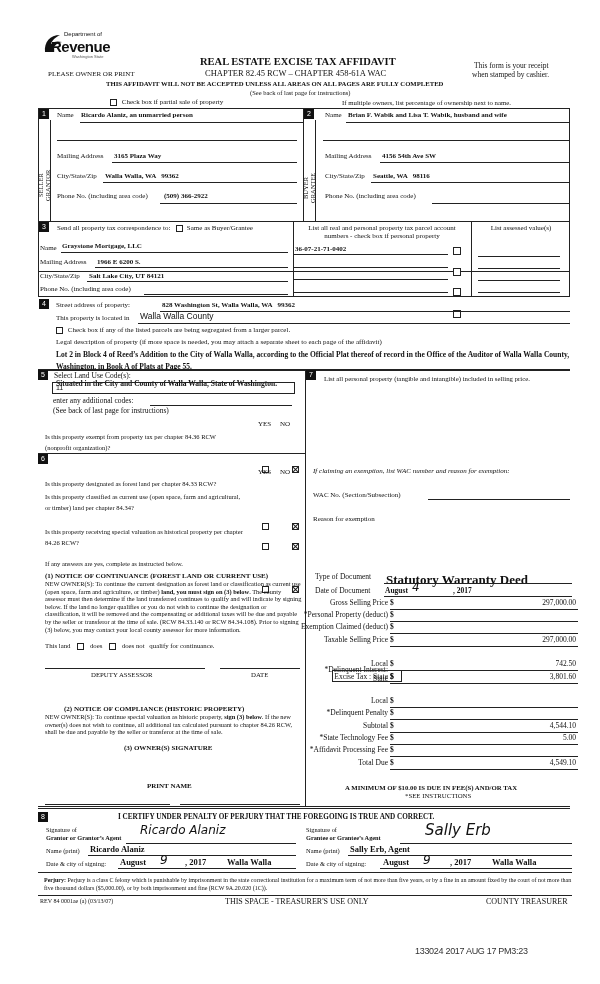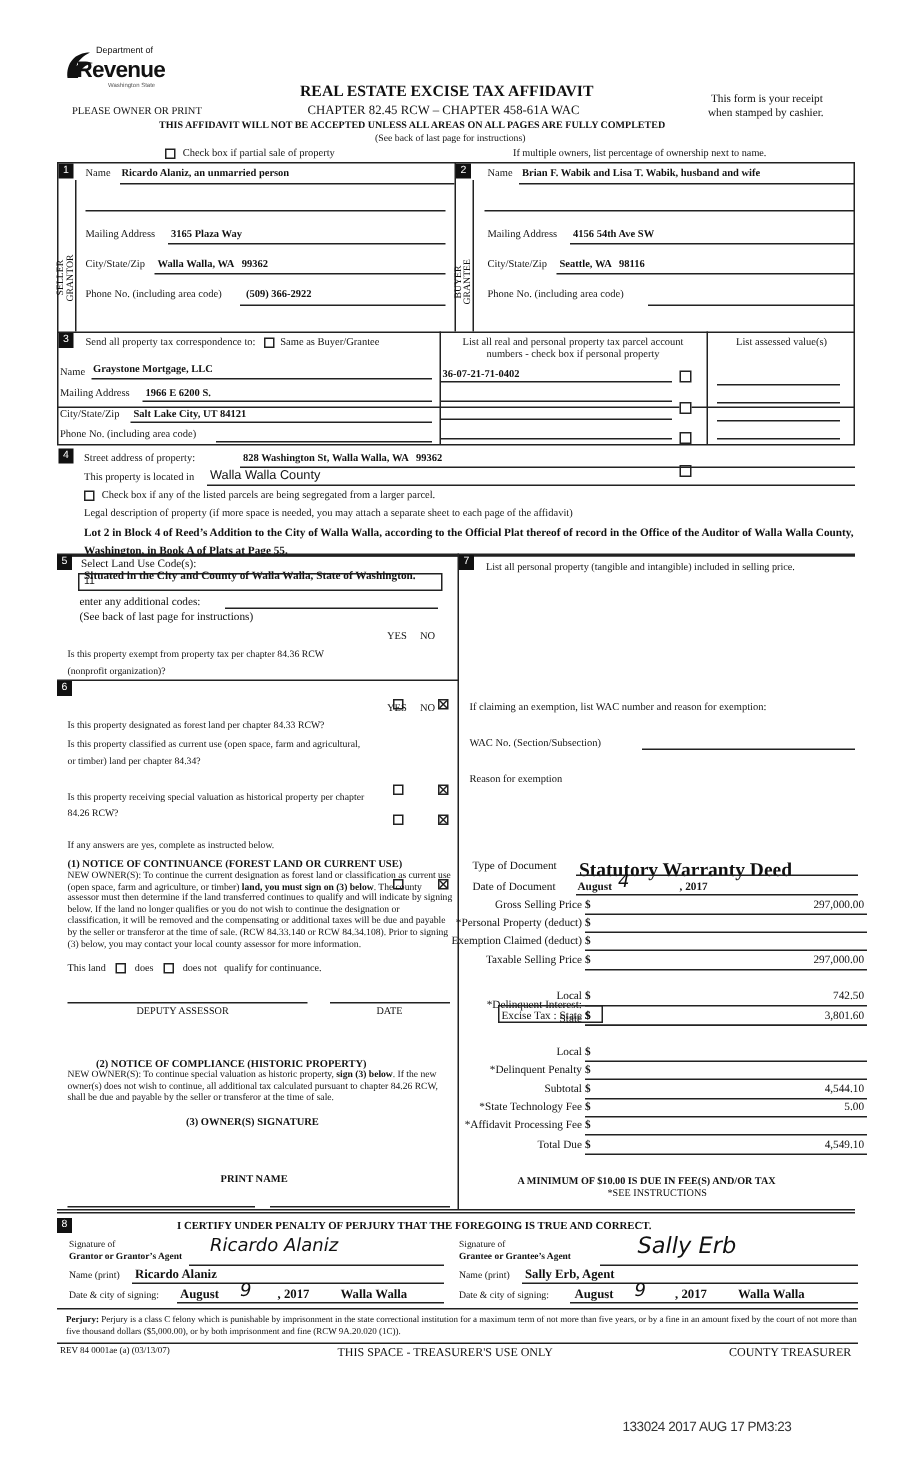--- a/index.html
+++ b/index.html
@@ -244,21 +244,21 @@
   <span>NEW OWNER(S): To continue special valuation as historic property, </span><b>sign (3) below</b><span>. If the new owner(s) does not wish to continue, all additional tax calculated pursuant to chapter 84.26 RCW, shall be due and payable by the seller or transferor at the time of sale.</span>
 </div>
 <div class="abs b" style="left:124px;top:744px;font-size:7px;">(3) OWNER(S) SIGNATURE</div>
 <div class="abs b" style="left:147px;top:782px;font-size:7px;">PRINT NAME</div>
 <div class="line" style="left:45px;top:804px;width:125px;"></div>
 <div class="line" style="left:180px;top:804px;width:120px;"></div>
 
 
 <div class="num" style="left:306px;top:370px;">7</div>
 <div class="abs" style="left:324px;top:373px;width:250px;font-size:6.8px;line-height:12px;">List all personal property (tangible and intangible) included in selling price.</div>
-<div class="abs" style="left:313px;top:467px;font-size:7px;">If claiming an exemption, list WAC number and reason for exemption:</div>
+<div class="abs" style="left:313px;top:467px;font-size:7px;font-style:italic;">If claiming an exemption, list WAC number and reason for exemption:</div>
 <div class="abs" style="left:313px;top:491px;font-size:7px;">WAC No. (Section/Subsection)</div>
 <div class="abs" style="left:428px;top:490px;width:142px;height:10px;border-bottom:1px solid #222;"></div>
 <div class="abs" style="left:313px;top:515px;font-size:7px;">Reason for exemption</div>
 <div class="abs" style="left:313px;top:526px;width:257px;height:40px;"></div>
 
 <div class="abs" style="left:315px;top:573px;font-size:7.5px;">Type of Document</div>
 <div class="abs b" style="left:386px;top:573px;font-size:13px;">Statutory Warranty Deed</div>
 <div class="line" style="left:384px;top:583px;width:188px;"></div>
 <div class="abs" style="left:315px;top:587px;font-size:7.5px;">Date of Document</div>
 <div class="abs b" style="left:385px;top:587px;font-size:7.5px;">August</div>

